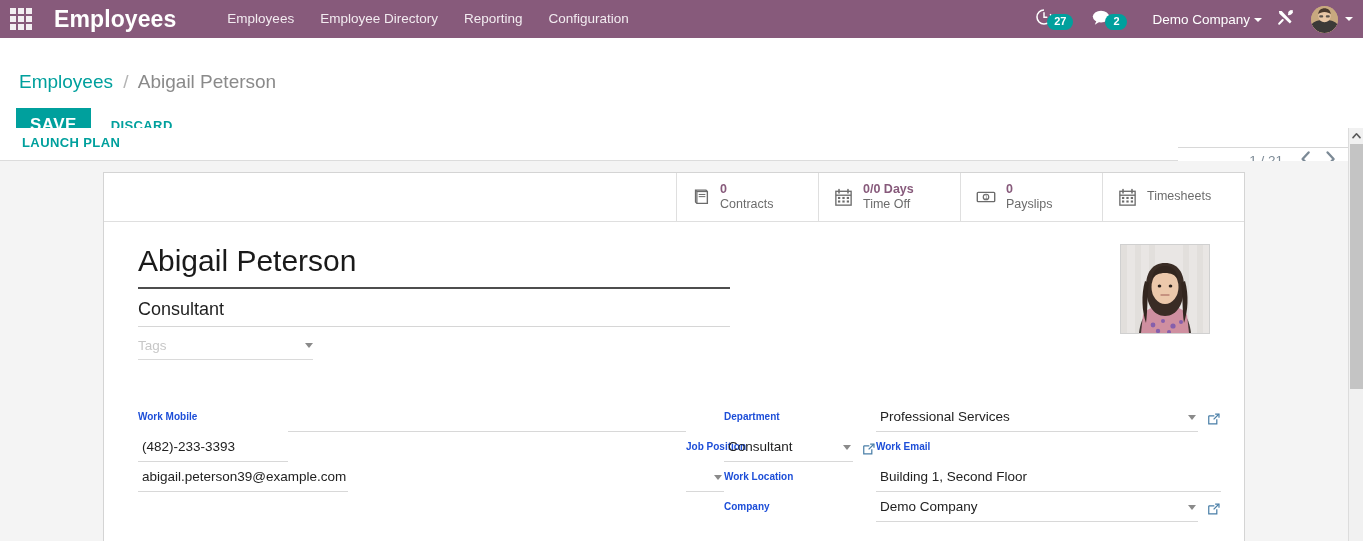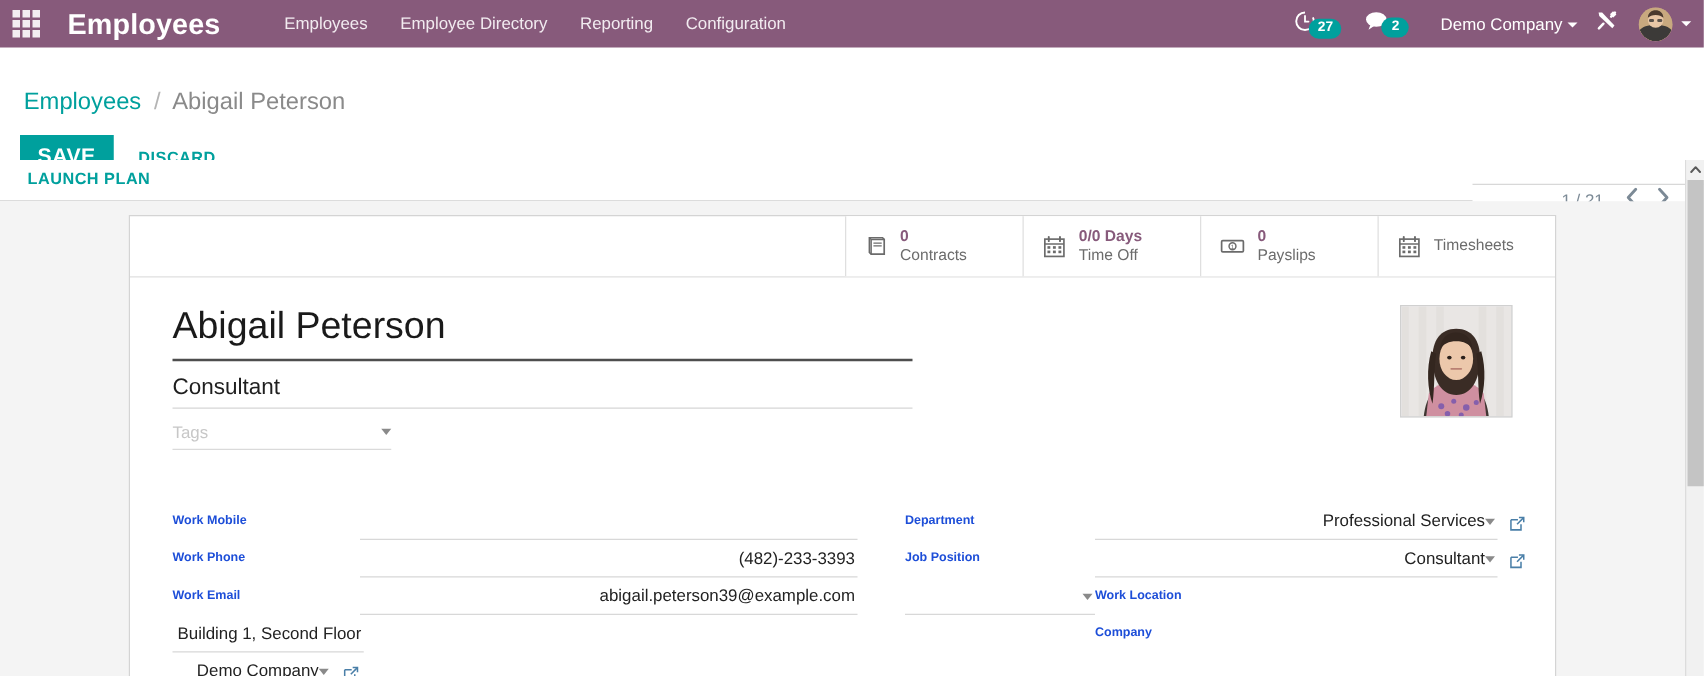--- a/index.html
+++ b/index.html
@@ -215,21 +215,21 @@
     position: relative; outline: none;
   }
   .f-value .txt { flex: 1; overflow: hidden; white-space: nowrap; }
   .f-ext {
     display: inline-flex; align-items: center;
     margin-left: 9px; cursor: pointer; color: #4a7fa8;
     align-self: center; padding-top: 4px;
   }
   .cell-spacer { }
   .val-wrap { display: flex; align-items: flex-end; }
-  .val-wrap .f-value { flex: 1; text-align: right; }
+  .val-wrap .f-value { flex: 1; }
 
   
   .scrollbar {
     position: absolute; right: 0; top: 128px;
     width: 15px; height: 413px;
     background: #f1f1f1; border-left: 1px solid #dcdcdc;
   }
   .sb-up {
     height: 15px; width: 15px; background: #f1f1f1;
     display: flex; align-items: center; justify-content: center;
@@ -500,21 +500,20 @@
           </div>
           <span class="f-ext">
             <svg width="14" height="14" viewBox="0 0 16 16">
               <path d="M2 4.4h6.4M2 4.4v9.2h9.2V8.4" fill="none" stroke="#4a7fa8" stroke-width="1.4"></path>
               <path d="M9.3 2.3h4.4v4.4" fill="none" stroke="#4a7fa8" stroke-width="1.4"></path>
               <path d="M13.4 2.6 L7.6 8.4" stroke="#4a7fa8" stroke-width="1.4"></path>
             </svg>
           </span>
         </div>
 
-        <div class="f-label">Work Phone</div>
         <div class="val-wrap">
           <div class="f-value">
             <span class="txt">(482)-233-3393</span>
           </div>
         </div>
         <div class="cell-spacer"></div>
         <div class="f-label">Job Position</div>
         <div class="val-wrap">
           <div class="f-value">
             <span class="txt">Consultant</span>

